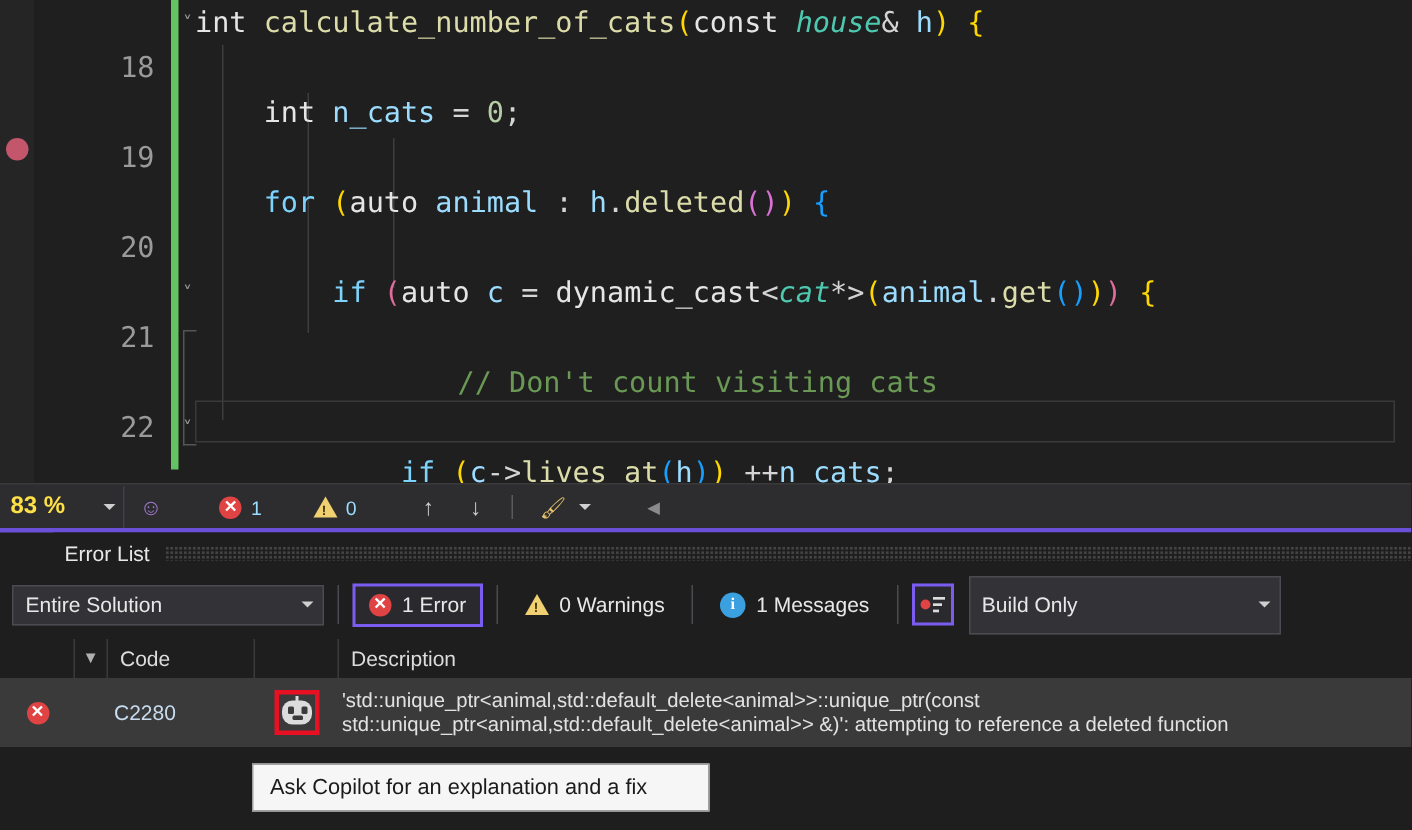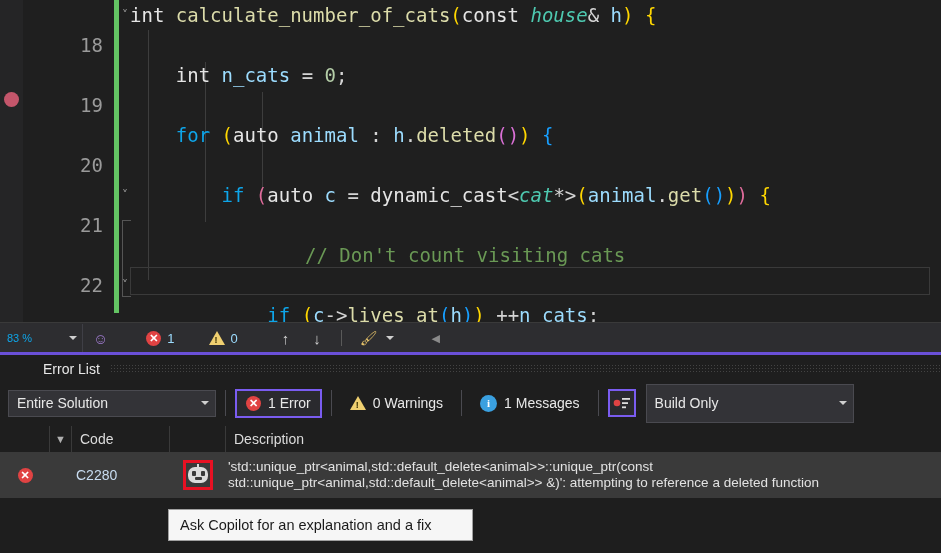--- a/index.html
+++ b/index.html
@@ -43,21 +43,21 @@
   .ln{
     position:absolute;left:23px;width:80px;text-align:right;
     color:#9a9a9a;font-family:"DejaVu Sans Mono", monospace;font-size:19px;
   }
   .code-txt{
     position:absolute;left:130px;white-space:pre;
     font-family:"DejaVu Sans Mono", monospace;font-size:19px;
   }
   
   .kw   {color:#e5e5e5;}   
-  .ctl  {color:#0ea5e9;}   
+  .ctl  {color:#7dd3fc;}   
   .fn   {color:#dcdcaa;}   
   .typ  {color:#4ec9b0;font-style:italic;}   
   .var  {color:#9cdcfe;}   
   .num  {color:#b5cea8;}
   .cmt  {color:#6a9955;}
   .op   {color:#d4d4d4;}
   .p1   {color:#ffd700;}
   .p2   {color:#da70d6;}
   .p3   {color:#179fff;}
   .pl   {color:#e06c9c;}
@@ -84,21 +84,21 @@
     position:absolute;left:0;top:322px;width:941px;height:30px;
     background:#2d2d30;display:flex;align-items:center;
     border-top:1px solid #3a3a3a;
   }
   .zoom-combo{
     width:83px;height:28px;background:#2d2d30;color:#9cdcfe;
     display:flex;align-items:center;justify-content:space-between;
     padding:0 5px 0 7px;box-sizing:border-box;font-size:13px;
     border-right:1px solid #3f3f46;
   }
-  .zoom-combo .cvalue{color:#0ea5e9;font-size:11px;}
+  .zoom-combo .cvalue{color:#fde047;font-size:16px;font-weight:bold;}
   .caret{
     width:0;height:0;border-left:4px solid transparent;border-right:4px solid transparent;
     border-top:4px solid #cfcfcf;
   }
   .sb-item{display:flex;align-items:center;gap:6px;color:#9cdcfe;font-size:13px;}
   .sb-pad{padding:0 10px;}
   .err-dot{
     width:15px;height:15px;border-radius:50%;background:#e04343;
     color:#fff;font-size:11px;line-height:15px;text-align:center;font-weight:bold;
   }

